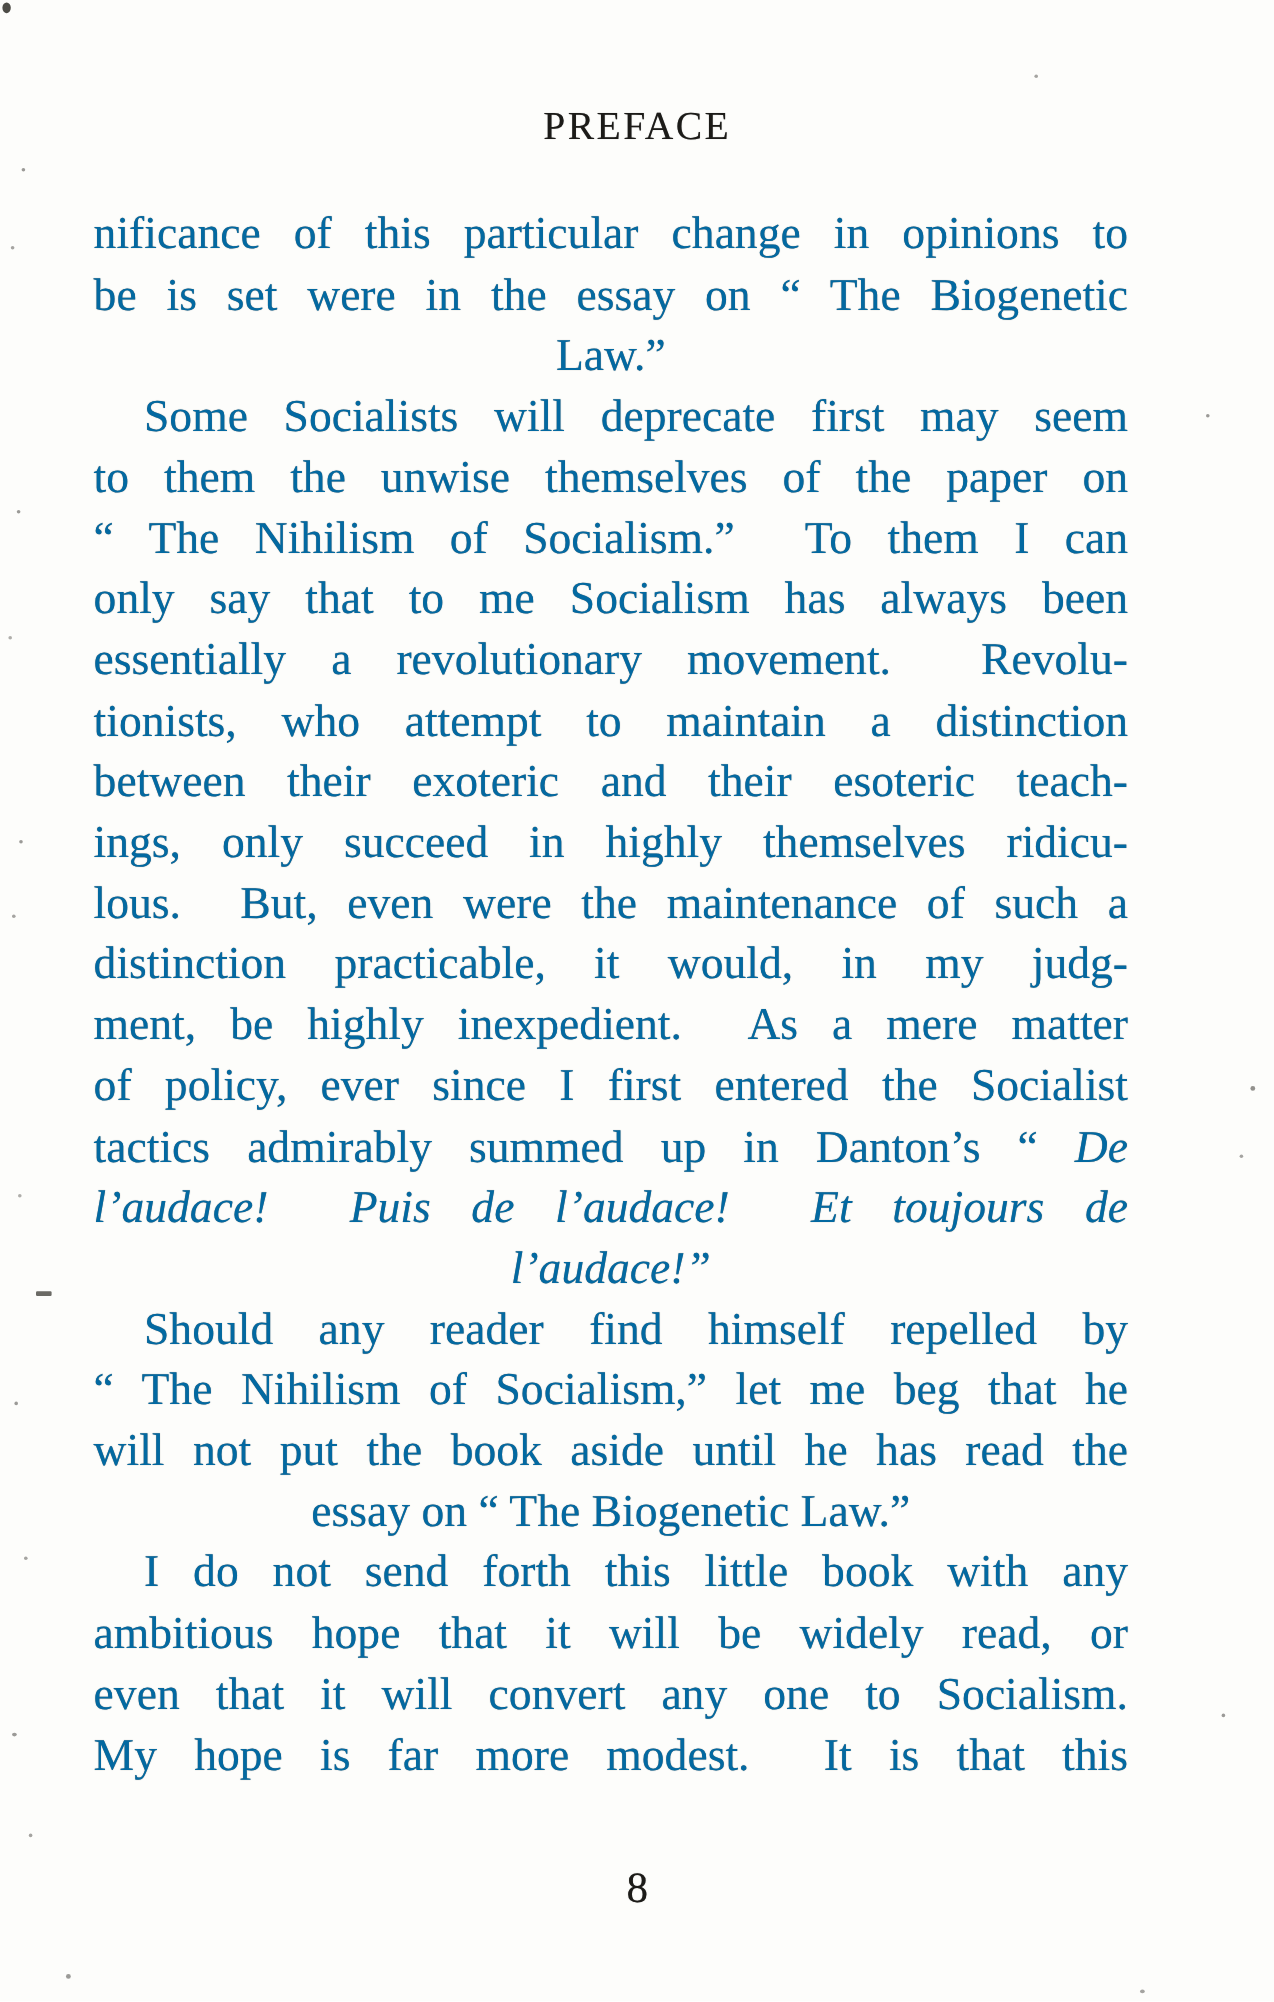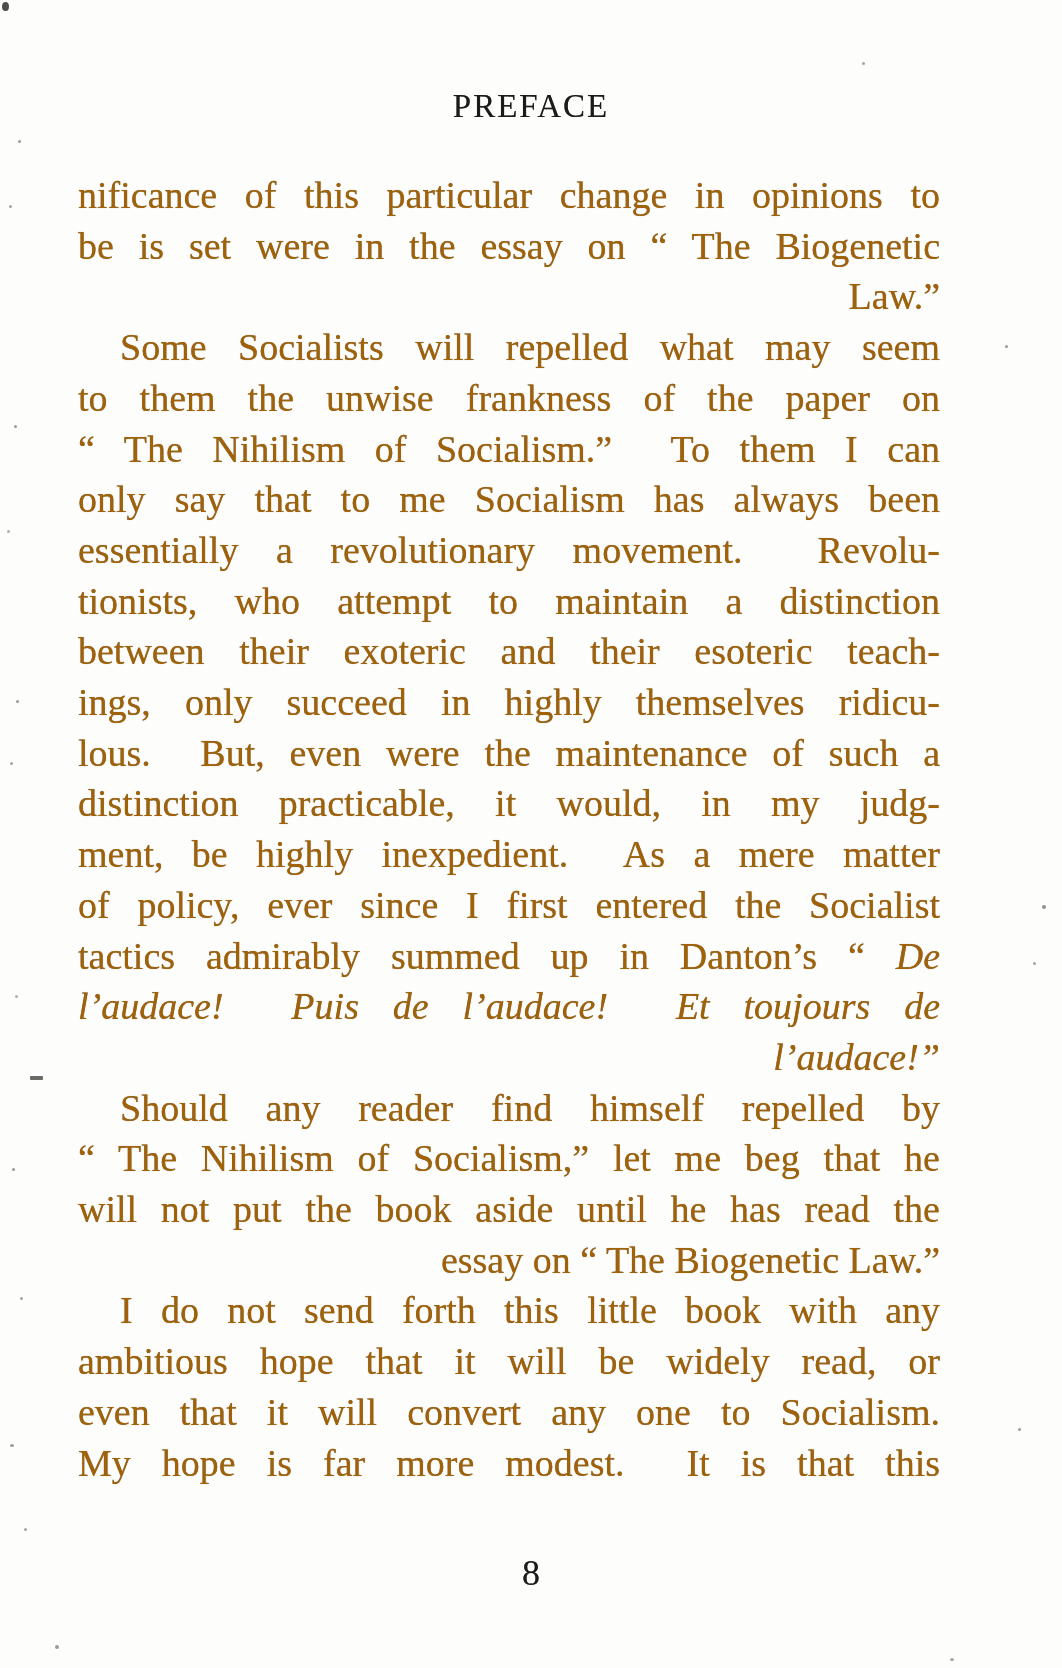--- a/index.html
+++ b/index.html
@@ -27,30 +27,30 @@
     color: #1c1b18;
     text-shadow: 0 0 0.6px rgba(20,20,20,0.55);
   }
   .text-block {
     position: absolute;
     top: 170px;
     left: 78px;
     width: 862px;
     font-size: 38px;
     line-height: 50.7px;
-    color: #a16207;
+    color: #0369a1;
     text-shadow: 0 0 0.7px rgba(25,23,20,0.6);
   }
   .paragraph { margin: 0; }
   .line {
     text-align: justify;
     text-align-last: justify;
   }
   .line.no-just {
-    text-align: right;
+    text-align: center;
     text-align-last: auto;
   }
   .line.indent { text-indent: 42px; }
   .line em { }
   .page-number {
     position: absolute;
     top: 1552px;
     left: 0;
     width: 100%;
     text-align: center;
@@ -72,22 +72,22 @@
 <div class="page">
   <div class="page-header">PREFACE</div>
 
   <div class="text-block">
       <div class="paragraph">
         <div class="line"><span>nificance of this particular change in opinions to</span></div>
         <div class="line"><span>be is set were in the essay on “ The Biogenetic</span></div>
         <div class="line no-just"><span>Law.”</span></div>
       </div>
       <div class="paragraph">
-        <div class="line indent"><span>Some Socialists will repelled what may seem</span></div>
-        <div class="line"><span>to them the unwise frankness of the paper on</span></div>
+        <div class="line indent"><span>Some Socialists will deprecate first may seem</span></div>
+        <div class="line"><span>to them the unwise themselves of the paper on</span></div>
         <div class="line"><span>“ The Nihilism of Socialism.”&nbsp; To them I can</span></div>
         <div class="line"><span>only say that to me Socialism has always been</span></div>
         <div class="line"><span>essentially a revolutionary movement.&nbsp; Revolu-</span></div>
         <div class="line"><span>tionists, who attempt to maintain a distinction</span></div>
         <div class="line"><span>between their exoteric and their esoteric teach-</span></div>
         <div class="line"><span>ings, only succeed in highly themselves ridicu-</span></div>
         <div class="line"><span>lous.&nbsp; But, even were the maintenance of such a</span></div>
         <div class="line"><span>distinction practicable, it would, in my judg-</span></div>
         <div class="line"><span>ment, be highly inexpedient.&nbsp; As a mere matter</span></div>
         <div class="line"><span>of policy, ever since I first entered the Socialist</span></div>

